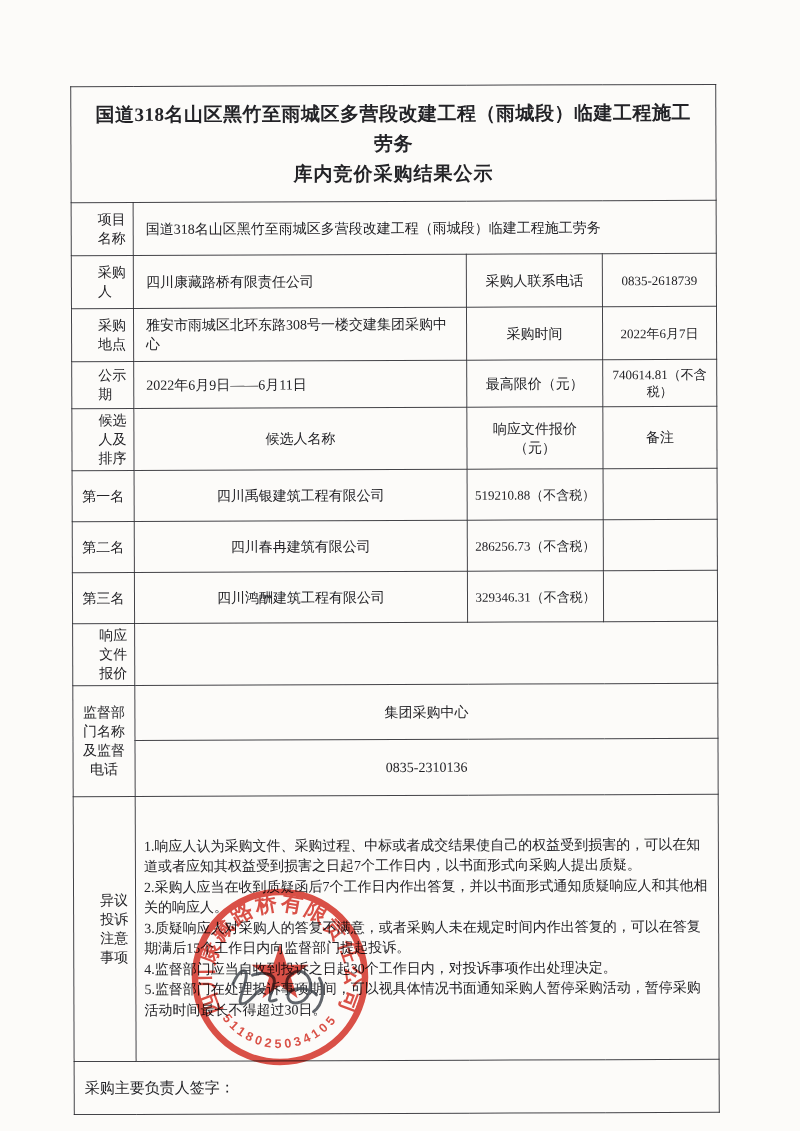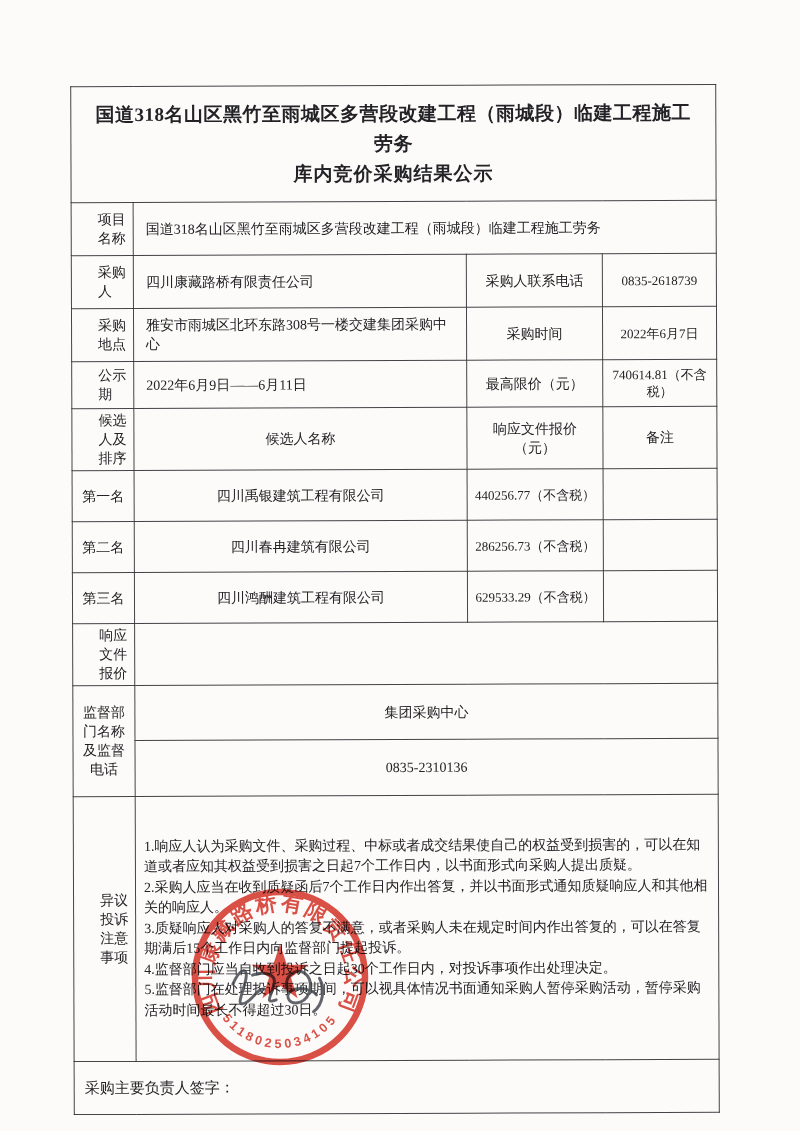--- a/index.html
+++ b/index.html
@@ -104,33 +104,33 @@
     <tr class="r-chead">
       <td class="lbl" style="text-align:left">候选人及排序</td>
       <td>候选人名称</td>
       <td>响应文件报价（元）</td>
       <td>备注</td>
     </tr>
 
     <tr class="r-cand">
       <td class="center">第一名</td>
       <td class="center">四川禹银建筑工程有限公司</td>
-      <td class="center small">440256.77（不含税）</td>
+      <td class="center small">519210.88（不含税）</td>
       <td class="center"></td>
     </tr>
     <tr class="r-cand">
       <td class="center">第二名</td>
       <td class="center">四川春冉建筑有限公司</td>
       <td class="center small">286256.73（不含税）</td>
       <td class="center"></td>
     </tr>
     <tr class="r-cand">
       <td class="center">第三名</td>
       <td class="center">四川鸿酬建筑工程有限公司</td>
-      <td class="center small">629533.29（不含税）</td>
+      <td class="center small">329346.31（不含税）</td>
       <td class="center"></td>
     </tr>
 
     <tr class="r-other">
       <td class="lbl">响应文件报价</td>
       <td colspan="3"></td>
     </tr>
 
     <tr class="r-sup1">
       <td class="lbl" rowspan="2" style="text-align:center;padding:13px 7px">监督部门名称及监督电话</td>

